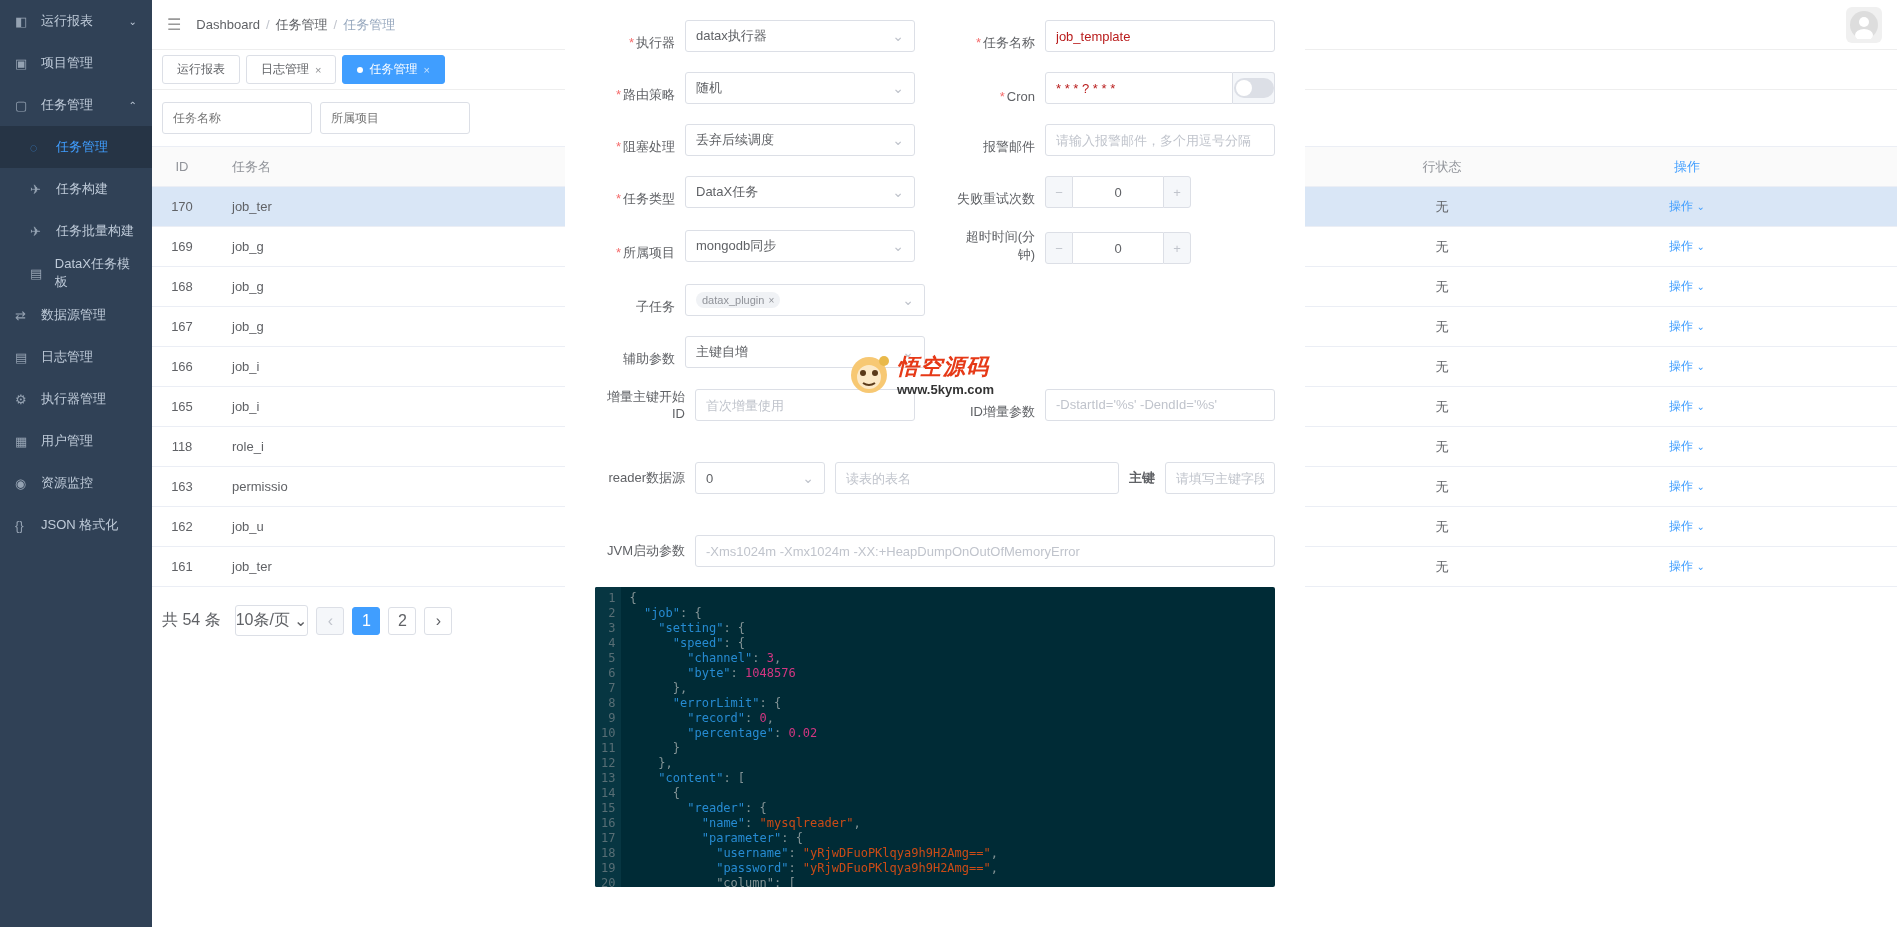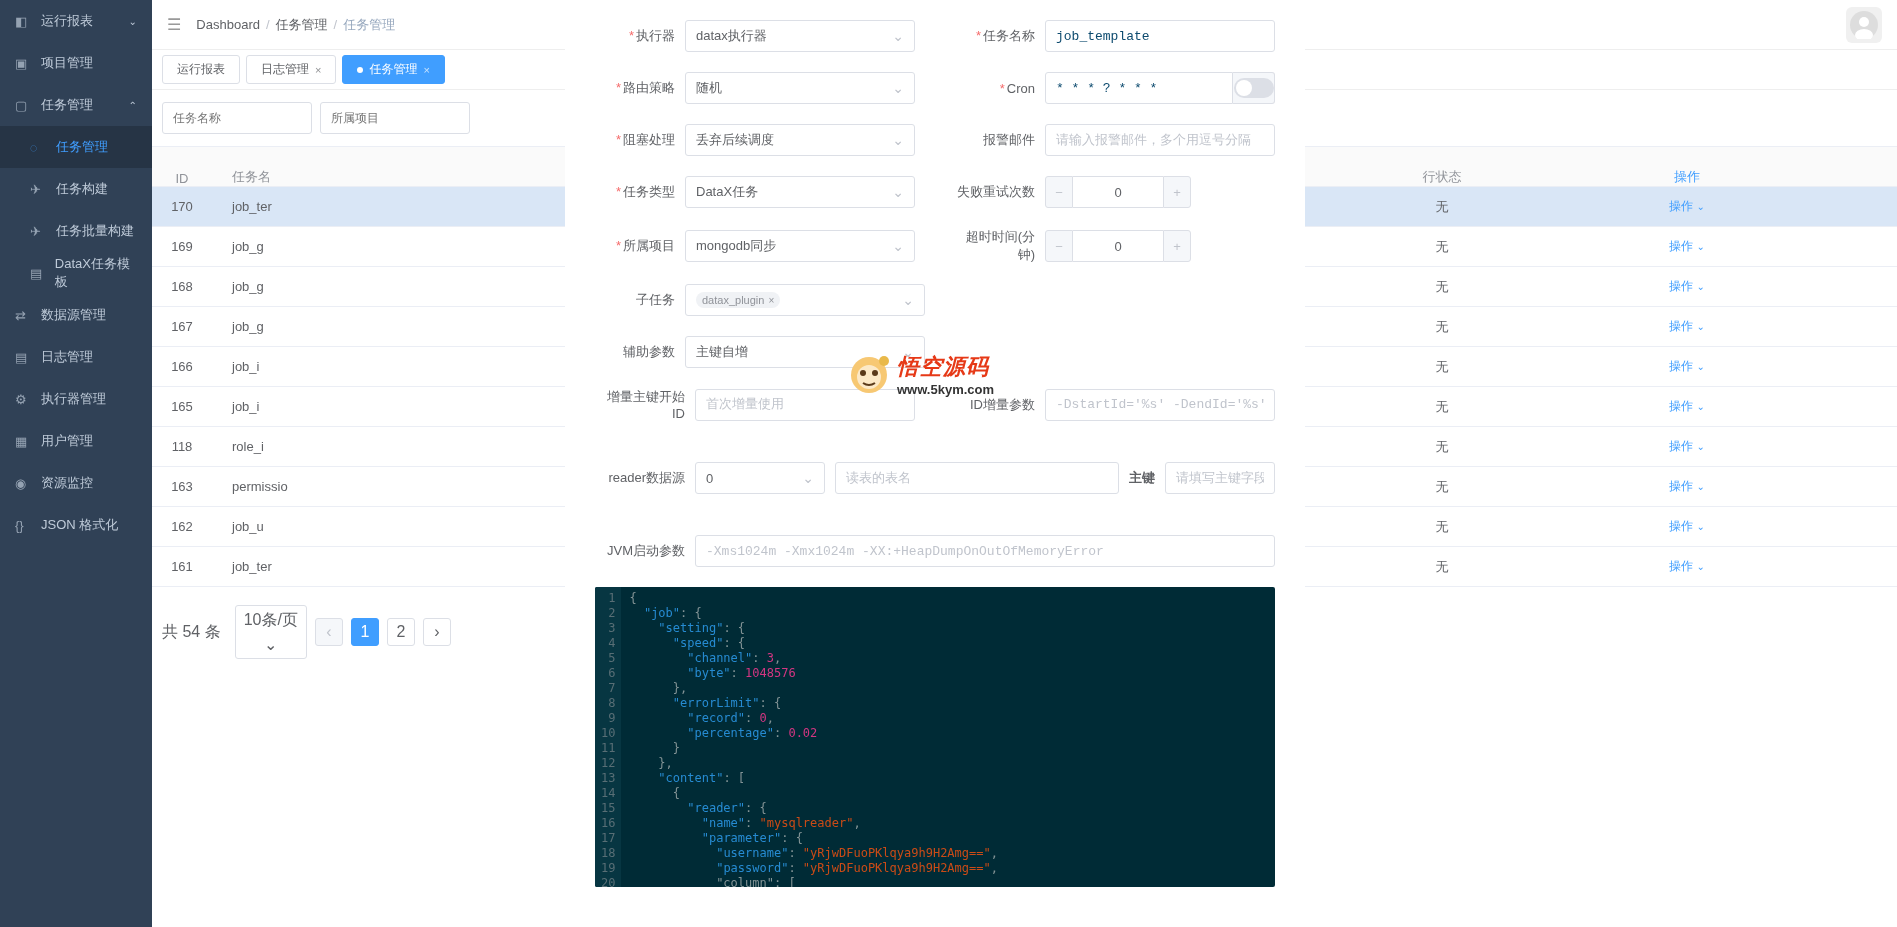--- a/index.html
+++ b/index.html
@@ -32,53 +32,53 @@
 .tab.active .dot { width: 6px; height: 6px; border-radius: 50%; background: #fff; display: inline-block; }
 
 
 .filters { display: flex; gap: 8px; padding: 12px 10px; }
 .filters input, .filters .sel { height: 32px; border: 1px solid #dcdfe6; border-radius: 3px; padding: 0 10px; font-size: 12px; width: 150px; color: #c0c4cc; background: #fff; }
 .filters .sel { color: #c0c4cc; }
 
 
 .table { border-top: 1px solid #ebeef5; }
 .table-row { display: flex; align-items: center; height: 40px; border-bottom: 1px solid #ebeef5; font-size: 13px; }
-.table-row.header { background: #fafafa; color: #909399; align-items: flex-end; }
+.table-row.header { background: #fafafa; color: #909399; }
 .table-row.selected { background: #d9e6f6; }
 .col-id { width: 60px; text-align: center; }
 .col-name { width: 250px; padding-left: 20px; }
 .col-status { width: 70px; text-align: center; flex: 0 0 auto; }
 .col-op { flex: 1; text-align: center; color: #409eff; cursor: pointer; }
 .col-gap { flex: 1; }
 .op-link { color: #409eff; font-size: 12px; }
 
 
 .pagination { display: flex; align-items: center; gap: 8px; padding: 18px 10px; font-size: 16px; color: #606266; }
 .pagination .total { margin-right: 6px; }
-.pagination .page-sel { border: 1px solid #dcdfe6; border-radius: 3px; padding: 4px 8px; display: flex; align-items: center; gap: 4px; flex-direction: column; }
+.pagination .page-sel { border: 1px solid #dcdfe6; border-radius: 3px; padding: 4px 0; display: flex; align-items: center; gap: 4px; }
 .pagination .arrow, .pagination .pg { width: 28px; height: 28px; border: 1px solid #dcdfe6; border-radius: 3px; display: flex; align-items: center; justify-content: center; cursor: pointer; background: #fff; }
 .pagination .pg.active { background: #409eff; color: #fff; border-color: #409eff; }
 .pagination .arrow.disabled { color: #c0c4cc; background: #f5f7fa; }
 
 
 .modal-overlay { position: absolute; inset: 0; display: flex; justify-content: center; align-items: flex-start; }
 .modal { background: #fff; width: 740px; margin-top: 0; padding: 0 30px 20px; border-radius: 2px; max-height: 927px; overflow: visible; position: absolute; left: 413px; top: 0; }
 
 .form-row { display: flex; gap: 40px; margin-top: 20px; align-items: center; }
 .form-item { display: flex; align-items: center; gap: 10px; }
-.form-item.half { width: 330px; }
+.form-item.half { width: 330px; align-items: flex-end; }
 .form-item.full { width: 710px; margin-top: 21px; }
 .form-label { width: 80px; text-align: right; font-size: 13px; color: #606266; flex-shrink: 0; }
 .form-label .req { color: #f56c6c; margin-right: 2px; }
 .form-label.wide { width: 90px; }
 .form-control { flex: 1; }
 
 .el-input, .el-select { height: 32px; border: 1px solid #dcdfe6; border-radius: 3px; padding: 0 10px; font-size: 13px; display: flex; align-items: center; width: 100%; background: #fff; position: relative; }
 .el-select::after { content: "⌄"; position: absolute; right: 10px; color: #c0c4cc; font-size: 14px; }
-.el-input input { border: none; outline: none; width: 100%; font-size: 13px; color: #0c4a6e; background: transparent; font-family: Liberation Mono, monospace; }
+.el-input input { border: none; outline: none; width: 100%; font-size: 13px; color: #b91c1c; background: transparent; }
 .el-input input::placeholder { color: #c0c4cc; }
 .el-select .sel-value { color: #606266; }
 
 .num-input { display: flex; }
 .num-btn { width: 28px; height: 32px; border: 1px solid #dcdfe6; background: #f5f7fa; display: flex; align-items: center; justify-content: center; color: #c0c4cc; cursor: pointer; font-size: 13px; }
 .num-btn.l { border-radius: 3px 0 0 3px; }
 .num-btn.r { border-radius: 0 3px 3px 0; }
 .num-val { width: 90px; height: 32px; border-top: 1px solid #dcdfe6; border-bottom: 1px solid #dcdfe6; text-align: center; line-height: 32px; }
 
 .switch { width: 40px; height: 20px; border-radius: 10px; background: #dcdfe6; position: relative; }

